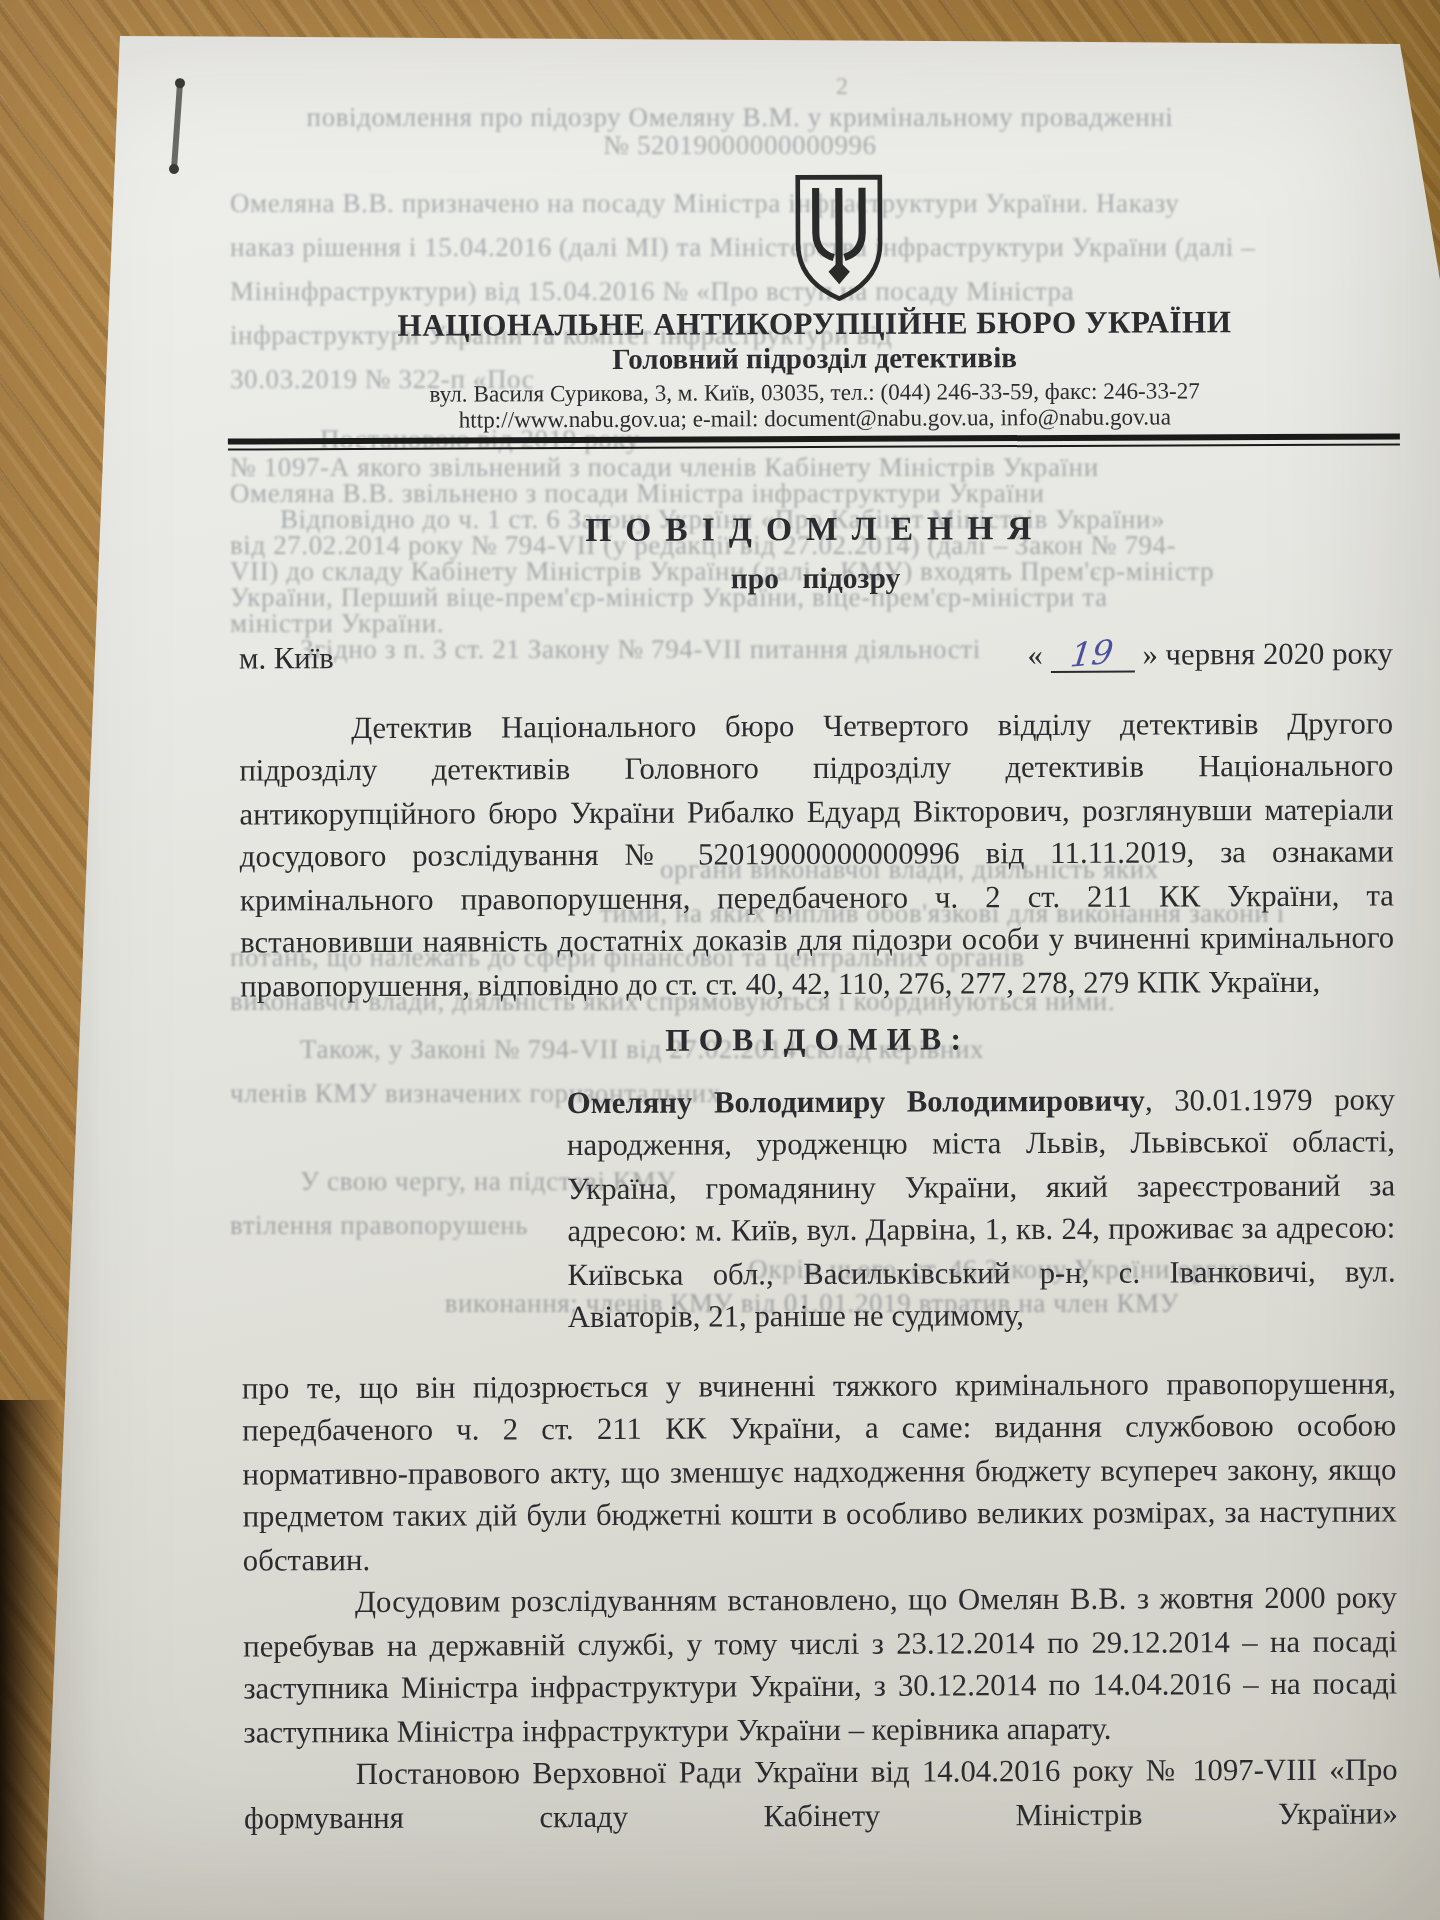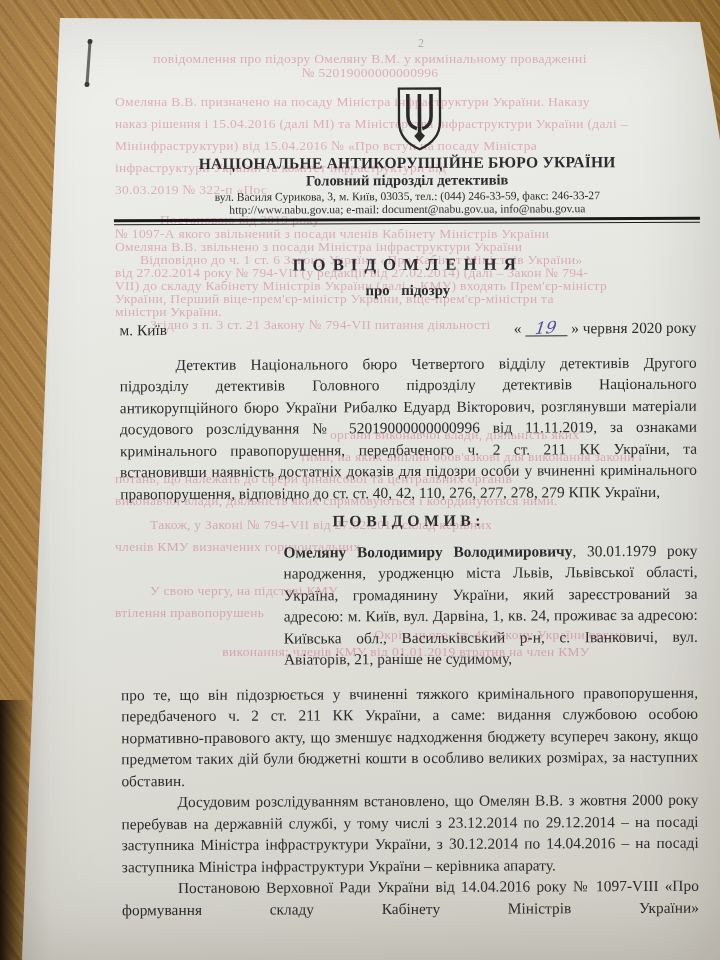--- a/index.html
+++ b/index.html
@@ -23,21 +23,21 @@
   .vignette{position:absolute;inset:0;pointer-events:none;z-index:9;
     box-shadow:inset 0 0 90px rgba(25,18,8,0.18);}
   
   .staple{position:absolute;left:87px;top:41px;width:2.5px;height:44px;
     background:#6a6a66;transform:rotate(4deg);border-radius:2px;}
   .staple::before,.staple::after{content:"";position:absolute;left:-1.2px;width:5px;height:5px;
     border-radius:50%;background:#3a3a38;}
   .staple::before{top:-2px;} .staple::after{bottom:-2px;}
   
   .ghost-layer{position:absolute;inset:0;z-index:1;pointer-events:none;}
-  .ghost-line{position:absolute;font-size:13.5px;line-height:14px;color:#be185d;
+  .ghost-line{position:absolute;font-size:13.5px;line-height:14px;color:#0f172a;
     opacity:0.30;filter:blur(0.55px);letter-spacing:0.3px;white-space:nowrap;overflow:hidden;}
   .ghost-page-num{position:absolute;left:418px;top:36px;font-size:12px;color:#68705a;
     opacity:0.45;filter:blur(0.4px);z-index:1;}
   
   .doc{position:absolute;left:120px;top:0;width:577px;z-index:2;color:#2c2c30;
     font-size:15.4px;line-height:21.5px;transform:rotate(-0.25deg);}
   .emblem{display:block;margin:86px auto 2px;transform:translateX(12px);}
   .org-name{text-align:center;font-weight:bold;font-size:15.6px;line-height:17px;letter-spacing:0.2px;}
   .org-division{text-align:center;font-weight:bold;font-size:14.6px;line-height:16px;margin-top:1px;}
   .org-address{text-align:center;font-size:11.6px;line-height:13px;margin-top:2px;}

